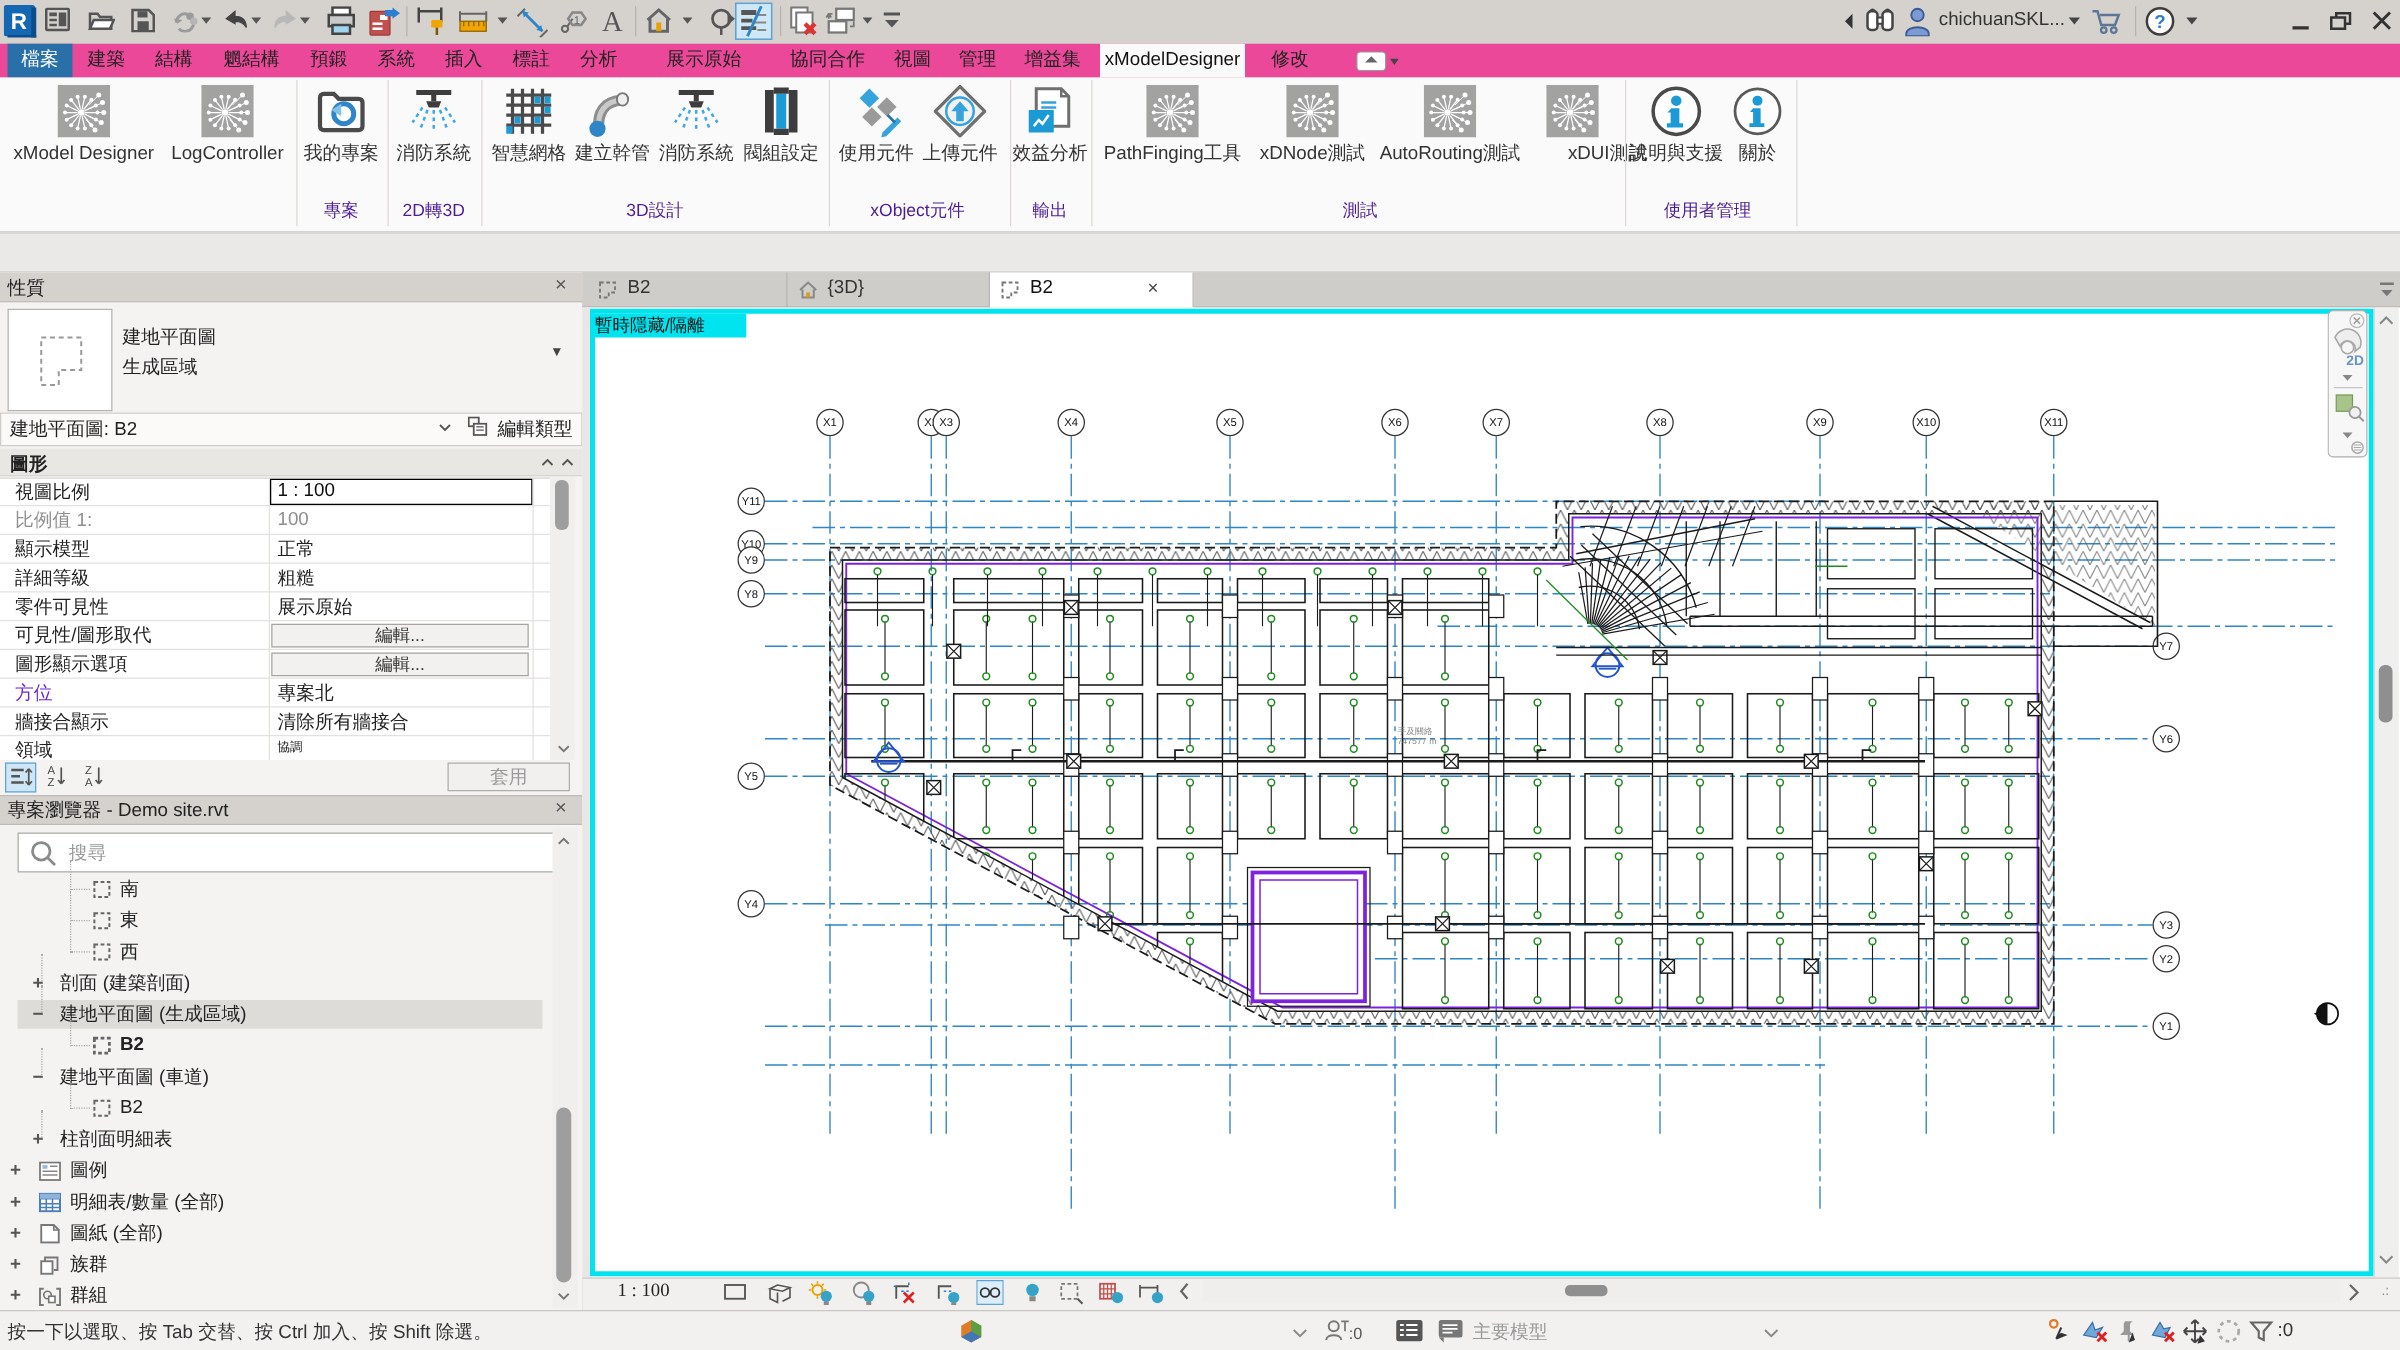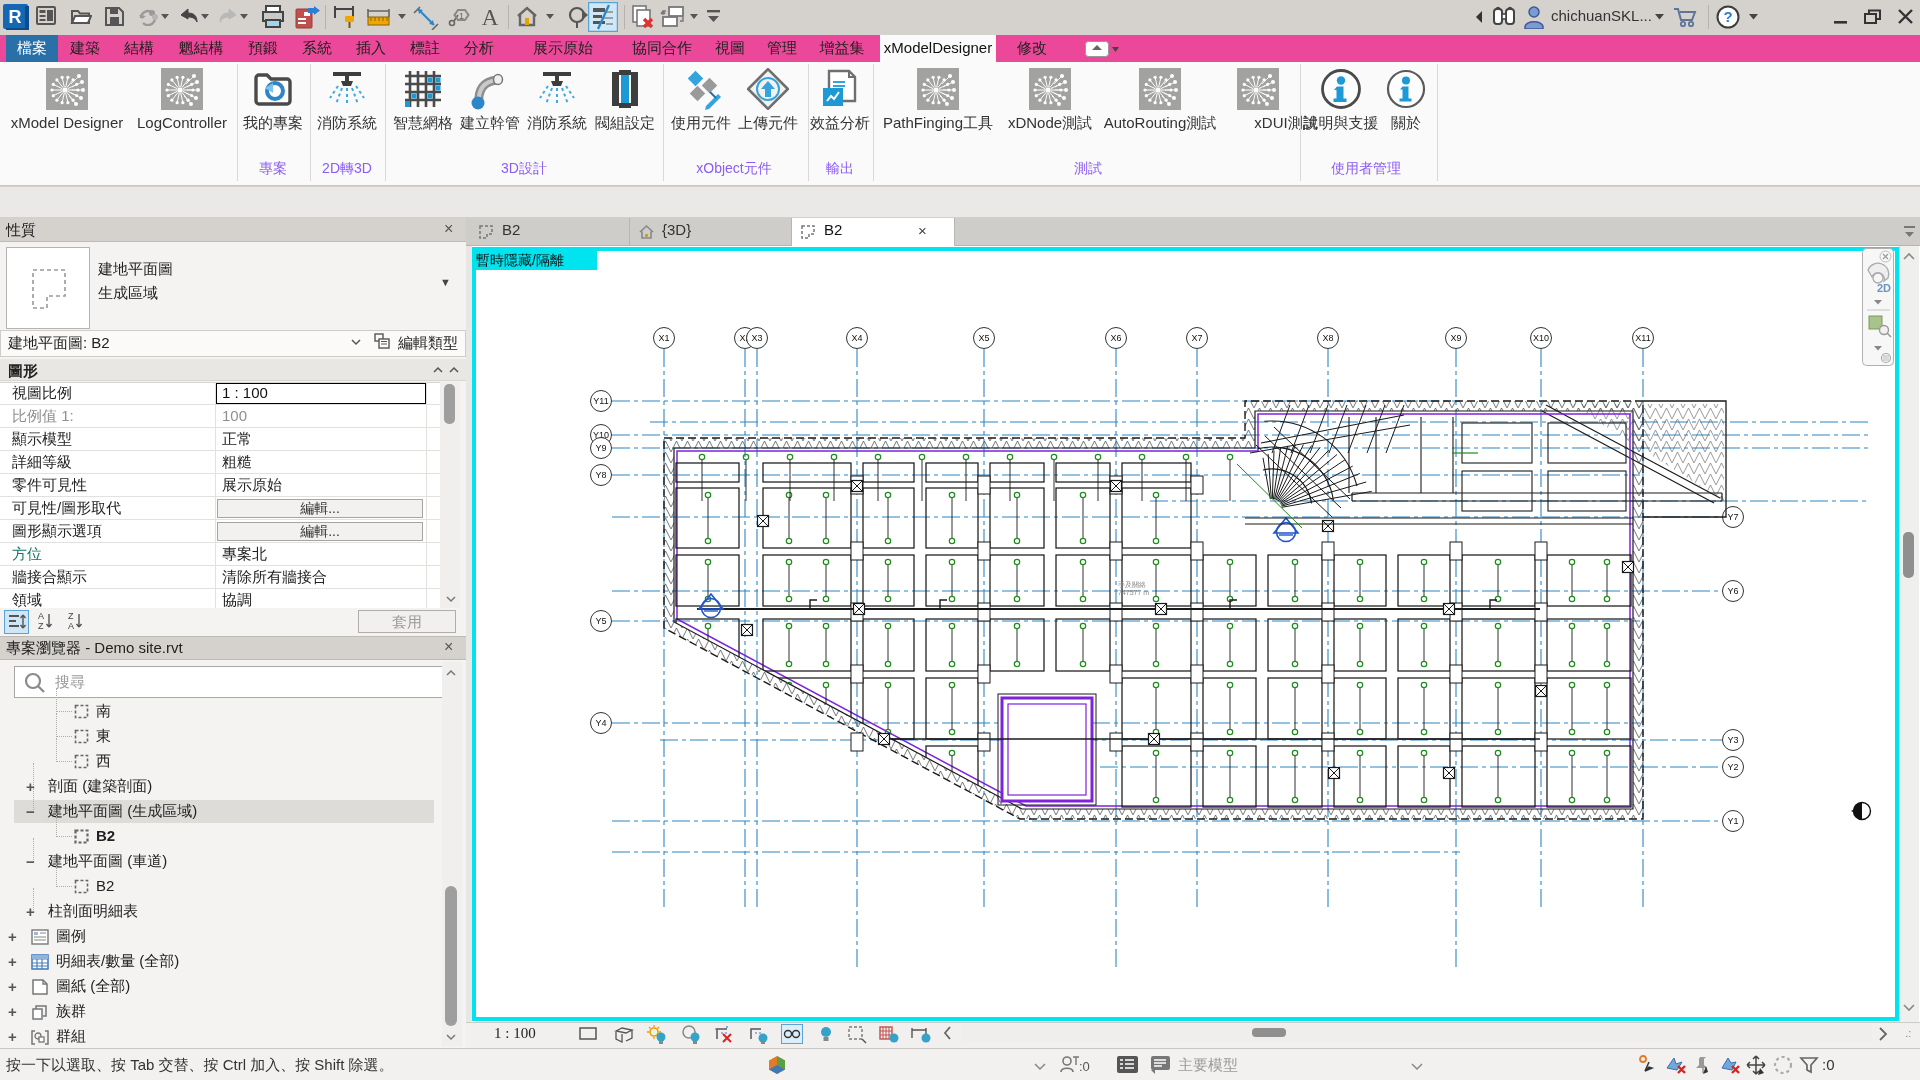--- a/index.html
+++ b/index.html
@@ -3,21 +3,21 @@
 *{margin:0;padding:0;box-sizing:border-box}
 html,body{width:1920px;height:1080px;overflow:hidden;font-family:"Liberation Sans",sans-serif;background:#d5d2ce;position:relative}
 .abs{position:absolute}
 .titlebar{position:absolute;left:0;top:0;width:1920px;height:35px;background:#d5d2ce}
 .tabrow{position:absolute;left:0;top:35px;width:1920px;height:27px;background:#ec4899}
 .tab{position:absolute;top:0;height:27px;font-size:15px;color:#222;text-align:center;line-height:26px}
 .tab.file{background:#2970a8;color:#fff}
 .tab.active{background:#fbfafa;color:#111}
 .ribbon{position:absolute;left:0;top:62px;width:1920px;height:124px;background:#fbfafa;border-bottom:1px solid #c9c6c3}
 .rlab{position:absolute;top:52px;width:140px;text-align:center;font-size:15px;color:#333;line-height:17px}
-.rgrp{position:absolute;top:98px;width:160px;text-align:center;font-size:14px;color:#8b5cf6}
+.rgrp{position:absolute;top:98px;width:160px;text-align:center;font-size:14px;color:#4c1d95}
 .rsep{position:absolute;top:2px;width:1px;height:117px;background:#dbd8d5}
 .optbar{position:absolute;left:0;top:187px;width:1920px;height:31px;background:#ebe9e7;border-bottom:1px solid #d2cfcc}
 .lpanel{position:absolute;left:0;top:218px;width:466px;height:830px;background:#f4f3f2}
 .canvas-col{position:absolute;left:466px;top:218px;width:1454px;height:830px;background:#cfcdca}
 .statusbar{position:absolute;left:0;top:1048px;width:1920px;height:32px;background:#f2f1f0;border-top:1px solid #c9c6c3;font-size:15px;color:#333}
 svg{display:block}
 </style></head><body>
 <div class="titlebar">
     <div class="abs" style="left:3px;top:3px">
       <svg width="28" height="27" viewBox="0 0 28 27" style="">
@@ -743,28 +743,28 @@
     <div class="abs" style="left:0;top:256px;width:440px;height:23px;border-bottom:1px solid #e3e1de"></div>
     <div class="abs" style="left:12px;top:258px;font-size:15px;color:#222;white-space:nowrap">零件可見性</div>
     <div class="abs" style="left:222px;top:258px;font-size:15px;color:#222;white-space:nowrap">展示原始</div>
     <div class="abs" style="left:0;top:279px;width:440px;height:23px;border-bottom:1px solid #e3e1de"></div>
     <div class="abs" style="left:12px;top:281px;font-size:15px;color:#222;white-space:nowrap">可見性/圖形取代</div>
     <div class="abs" style="left:217px;top:281px;width:206px;height:19px;background:#f2f1ef;border:1px solid #a7a4a1;text-align:center;font-size:14px;color:#333;line-height:17px">編輯...</div>
     <div class="abs" style="left:0;top:302px;width:440px;height:23px;border-bottom:1px solid #e3e1de"></div>
     <div class="abs" style="left:12px;top:304px;font-size:15px;color:#222;white-space:nowrap">圖形顯示選項</div>
     <div class="abs" style="left:217px;top:304px;width:206px;height:19px;background:#f2f1ef;border:1px solid #a7a4a1;text-align:center;font-size:14px;color:#333;line-height:17px">編輯...</div>
     <div class="abs" style="left:0;top:325px;width:440px;height:23px;border-bottom:1px solid #e3e1de"></div>
-    <div class="abs" style="left:12px;top:327px;font-size:15px;color:#0f766e;white-space:nowrap">方位</div>
+    <div class="abs" style="left:12px;top:327px;font-size:15px;color:#6d28d9;white-space:nowrap">方位</div>
     <div class="abs" style="left:222px;top:327px;font-size:15px;color:#222;white-space:nowrap">專案北</div>
     <div class="abs" style="left:0;top:348px;width:440px;height:23px;border-bottom:1px solid #e3e1de"></div>
     <div class="abs" style="left:12px;top:350px;font-size:15px;color:#222;white-space:nowrap">牆接合顯示</div>
     <div class="abs" style="left:222px;top:350px;font-size:15px;color:#222;white-space:nowrap">清除所有牆接合</div>
     <div class="abs" style="left:0;top:371px;width:440px;height:23px;border-bottom:1px solid #e3e1de"></div>
     <div class="abs" style="left:12px;top:373px;font-size:15px;color:#222;white-space:nowrap">領域</div>
-    <div class="abs" style="left:222px;top:373px;font-size:15px;color:#222;white-space:nowrap">協調</div>
+    <div class="abs" style="left:222px;top:373px;font-size:10px;color:#222;white-space:nowrap">協調</div>
     <div class="abs" style="left:215px;top:164px;width:1px;height:226px;background:#e3e1de"></div>
     <div class="abs" style="left:426px;top:164px;width:1px;height:226px;background:#e3e1de"></div>
     <div class="abs" style="left:440px;top:164px;width:20px;height:226px;background:#f0efee"></div>
     <div class="abs" style="left:444px;top:166px;width:11px;height:40px;background:#9e9e9e;border-radius:5px"></div>
     <div class="abs" style="left:445px;top:376px">
       <svg width="12" height="10" viewBox="0 0 12 10" style="">
         <path d="M2,3 l4,4 4,-4" fill="none" stroke="#777" stroke-width="1.5"></path>
       </svg>
     </div>
     <div class="abs" style="left:0;top:390px;width:466px;height:26px;background:#f4f3f2"></div>

